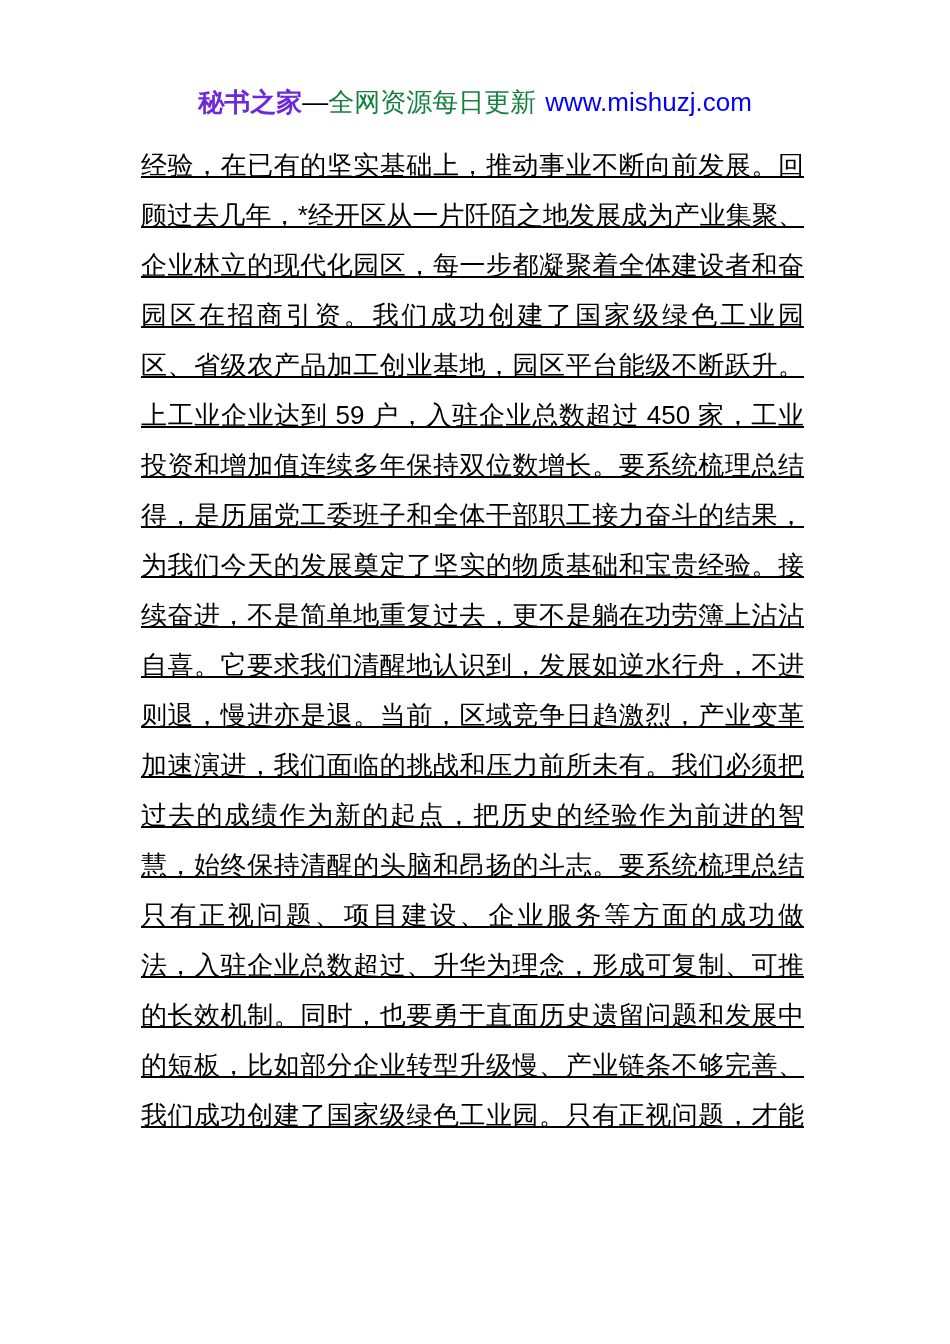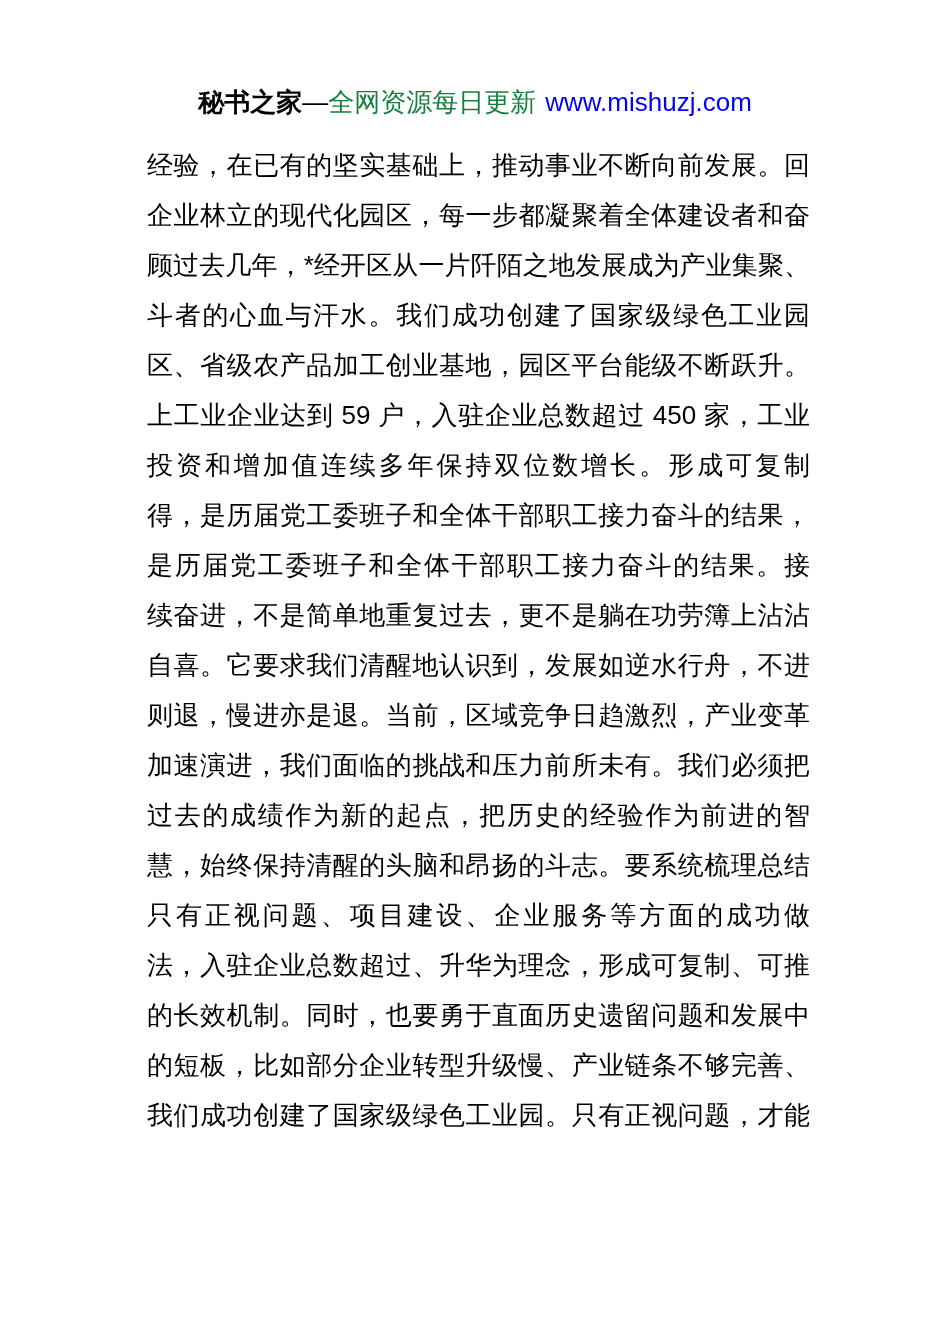--- a/index.html
+++ b/index.html
@@ -19,65 +19,66 @@
     position: absolute;
     top: 84px;
     left: 0;
     width: 100%;
     text-align: center;
     font-size: 26px;
     line-height: 36px;
     white-space: nowrap;
   }
   .brand {
-    color: #000000;
+    color: #6d28d9;
     font-weight: bold;
   }
   .dash {
     color: #000000;
   }
   .tagline {
     color: #15803d;
   }
   .url {
     color: #0000ff;
     margin-left: 9px;
   }
   .docbody {
     position: absolute;
     top: 140px;
-    left: 147px;
+    left: 141px;
     width: 663px;
+    text-decoration: underline;
   }
   .line {
     height: 50px;
     line-height: 50px;
     font-size: 26px;
     color: #000000;
     text-align: justify;
     text-align-last: justify;
     text-justify: inter-character;
     overflow: hidden;
   }
 </style>
 </head>
 <body>
 
 <div class="page">
   <div class="header"><span class="brand">秘书之家</span><span class="dash">—</span><span class="tagline">全网资源每日更新</span><span class="url">www.mishuzj.com</span></div>
   <div class="docbody">
       <div class="line">经验，在已有的坚实基础上，推动事业不断向前发展。回</div>
+      <div class="line">顾过去几年，*经开区从一片阡陌之地发展成为产业集聚、</div>
       <div class="line">企业林立的现代化园区，每一步都凝聚着全体建设者和奋</div>
-      <div class="line">顾过去几年，*经开区从一片阡陌之地发展成为产业集聚、</div>
-      <div class="line">斗者的心血与汗水。我们成功创建了国家级绿色工业园</div>
+      <div class="line">园区在招商引资。我们成功创建了国家级绿色工业园</div>
       <div class="line">区、省级农产品加工创业基地，园区平台能级不断跃升。</div>
       <div class="line">上工业企业达到 59 户，入驻企业总数超过 450 家，工业</div>
-      <div class="line">投资和增加值连续多年保持双位数增长。形成可复制</div>
+      <div class="line">投资和增加值连续多年保持双位数增长。要系统梳理总结</div>
       <div class="line">得，是历届党工委班子和全体干部职工接力奋斗的结果，</div>
-      <div class="line">是历届党工委班子和全体干部职工接力奋斗的结果。接</div>
+      <div class="line">为我们今天的发展奠定了坚实的物质基础和宝贵经验。接</div>
       <div class="line">续奋进，不是简单地重复过去，更不是躺在功劳簿上沾沾</div>
       <div class="line">自喜。它要求我们清醒地认识到，发展如逆水行舟，不进</div>
       <div class="line">则退，慢进亦是退。当前，区域竞争日趋激烈，产业变革</div>
       <div class="line">加速演进，我们面临的挑战和压力前所未有。我们必须把</div>
       <div class="line">过去的成绩作为新的起点，把历史的经验作为前进的智</div>
       <div class="line">慧，始终保持清醒的头脑和昂扬的斗志。要系统梳理总结</div>
       <div class="line">只有正视问题、项目建设、企业服务等方面的成功做</div>
       <div class="line">法，入驻企业总数超过、升华为理念，形成可复制、可推广</div>
       <div class="line">的长效机制。同时，也要勇于直面历史遗留问题和发展中</div>
       <div class="line">的短板，比如部分企业转型升级慢、产业链条不够完善、</div>

